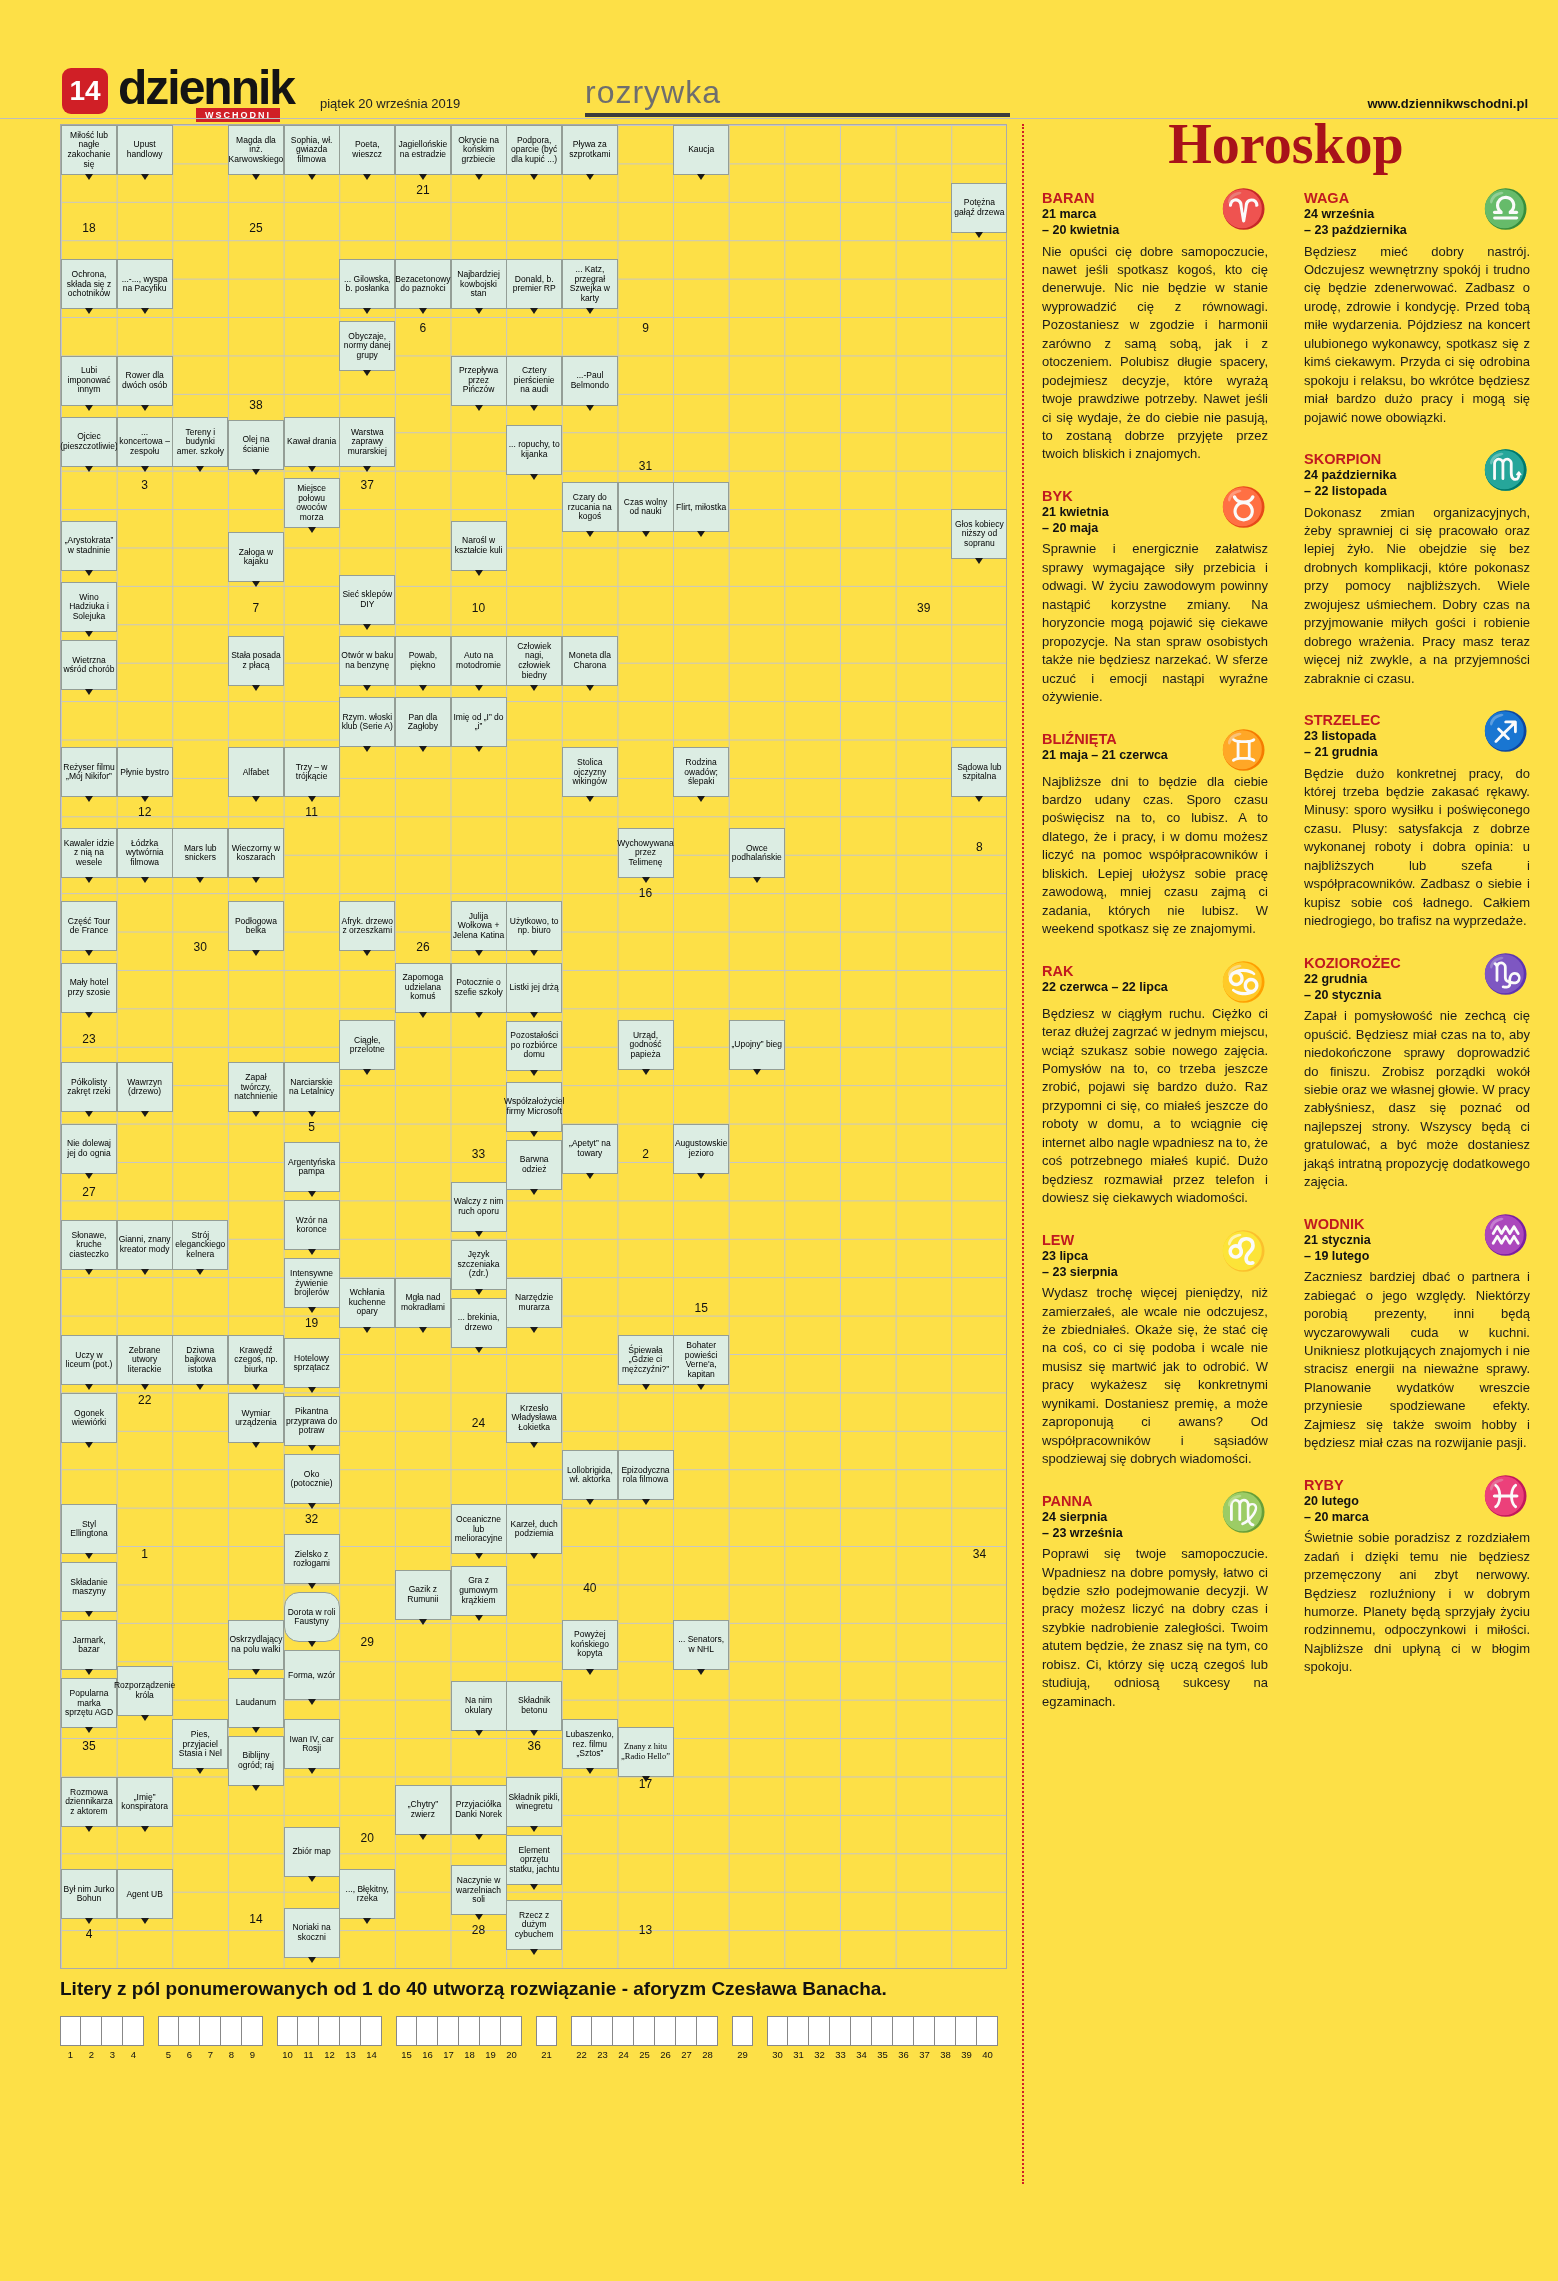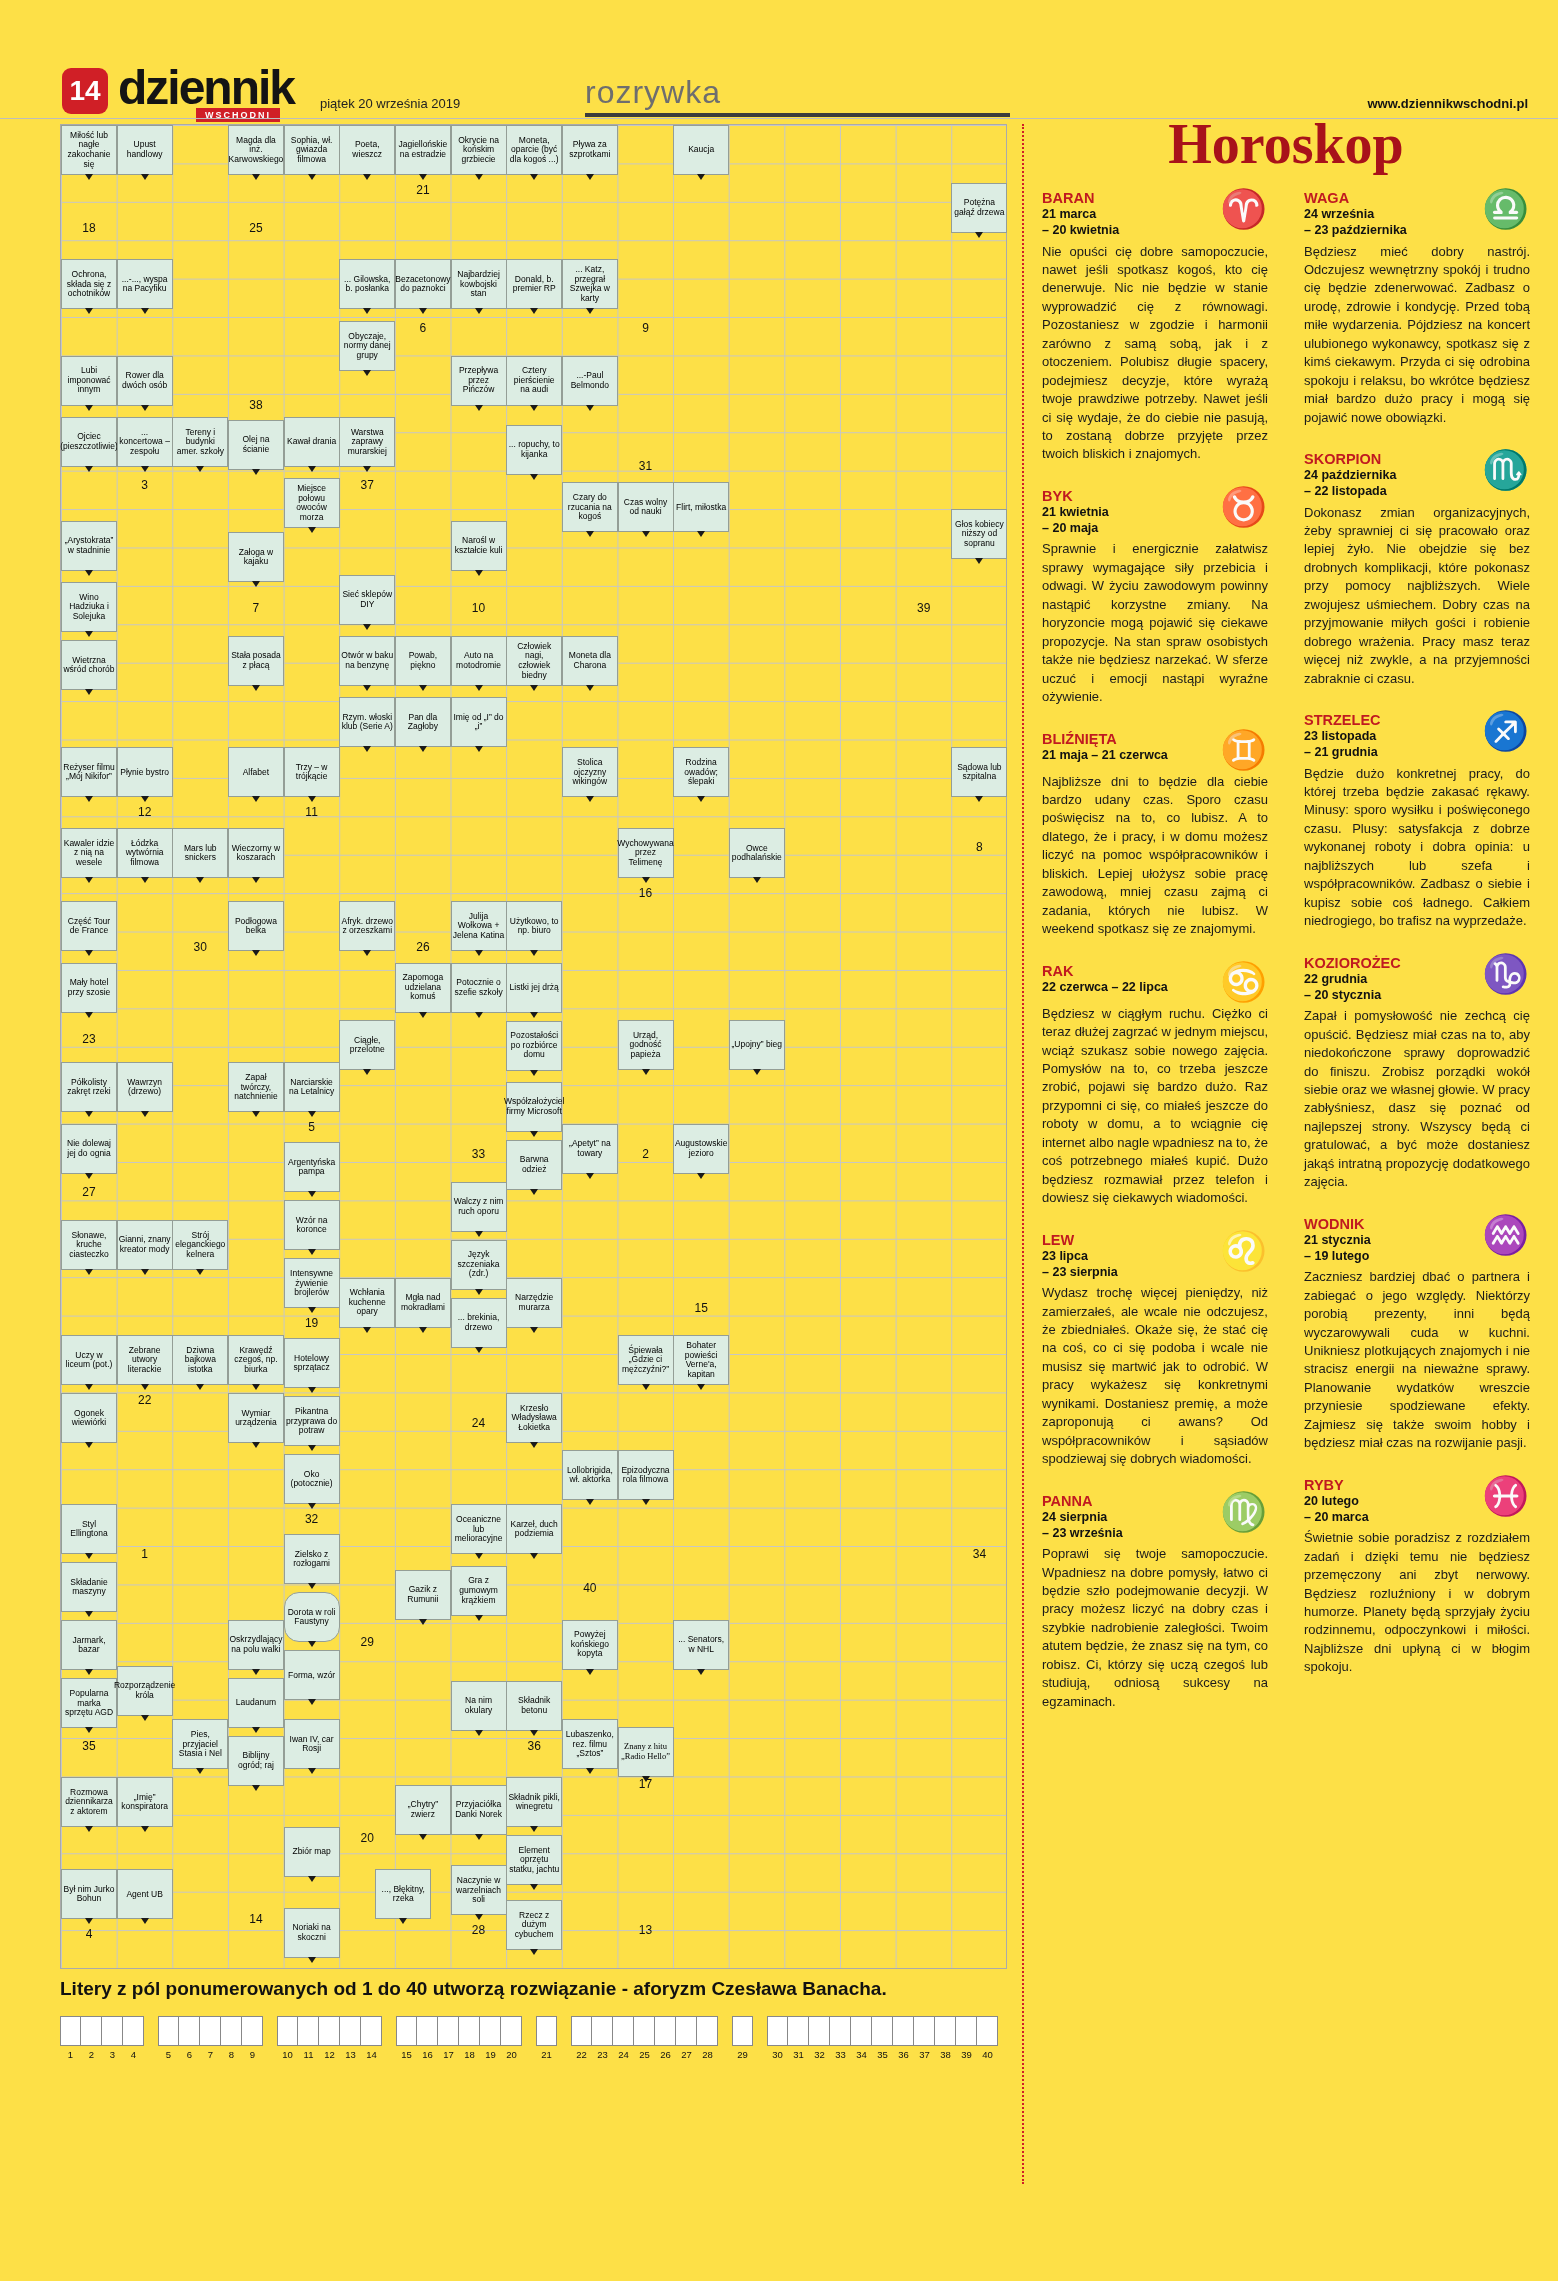--- a/index.html
+++ b/index.html
@@ -72,21 +72,21 @@
   <div class="website">www.dziennikwschodni.pl</div>
 
   <div class="crossword" id="grid">
       <div class="clue" style="left: 0px; top: 0px;">Miłość lub nagłe zakochanie się</div>
       <div class="clue" style="left: 55.65px; top: 0px;">Upust handlowy</div>
       <div class="clue" style="left: 166.95px; top: 0px;">Magda dla inż. Karwowskiego</div>
       <div class="clue" style="left: 222.6px; top: 0px;">Sophia, wł. gwiazda filmowa</div>
       <div class="clue" style="left: 278.25px; top: 0px;">Poeta, wieszcz</div>
       <div class="clue" style="left: 333.9px; top: 0px;">Jagiellońskie na estradzie</div>
       <div class="clue" style="left: 389.55px; top: 0px;">Okrycie na końskim grzbiecie</div>
-      <div class="clue" style="left: 445.2px; top: 0px;">Moneta, oparcie (być dla kogoś ...)</div>
+      <div class="clue" style="left: 445.2px; top: 0px;">Podpora, oparcie (być dla kupić ...)</div>
       <div class="clue" style="left: 500.85px; top: 0px;">Pływa za szprotkami</div>
       <div class="clue" style="left: 612.15px; top: 0px;">Kaucja</div>
       <div class="cnum" style="left: 333.9px; top: 58px;">21</div>
       <div class="clue" style="left: 890.4px; top: 57.63px;">Potężna gałąź drzewa</div>
       <div class="cnum" style="left: 0px; top: 96.05px;">18</div>
       <div class="cnum" style="left: 166.95px; top: 96.05px;">25</div>
       <div class="clue" style="left: 0px; top: 134.47px;">Ochrona, składa się z ochotników</div>
       <div class="clue" style="left: 55.65px; top: 134.47px;">...-..., wyspa na Pacyfiku</div>
       <div class="clue" style="left: 278.25px; top: 134.47px;">... Gilowska, b. posłanka</div>
       <div class="clue" style="left: 333.9px; top: 134.47px;">Bezacetonowy do paznokci</div>
@@ -246,21 +246,21 @@
       <div class="clue" style="left: 445.2px; top: 1652.06px;">Składnik pikli, winegretu</div>
       <div class="cnum" style="left: 556.5px; top: 1652.43px;">17</div>
       <div class="clue" style="left: 333.9px; top: 1659.74px;">„Chytry” zwierz</div>
       <div class="clue" style="left: 389.55px; top: 1659.74px;">Przyjaciółka Danki Norek</div>
       <div class="clue" style="left: 222.6px; top: 1702.01px;">Zbiór map</div>
       <div class="cnum" style="left: 278.25px; top: 1705.85px;">20</div>
       <div class="clue" style="left: 445.2px; top: 1710.06px;">Element oprzętu statku, jachtu</div>
       <div class="clue" style="left: 389.55px; top: 1740.43px;">Naczynie w warzelniach soli</div>
       <div class="clue" style="left: 0px; top: 1744.27px;">Był nim Jurko Bohun</div>
       <div class="clue" style="left: 55.65px; top: 1744.27px;">Agent UB</div>
-      <div class="clue" style="left: 278.25px; top: 1744.27px; margin-left: 36px;">..., Błękitny, rzeka</div>
+      <div class="clue" style="left: 278.25px; top: 1744.27px;">..., Błękitny, rzeka</div>
       <div class="clue" style="left: 445.2px; top: 1775px;">Rzecz z dużym cybuchem</div>
       <div class="clue" style="left: 222.6px; top: 1782.69px;">Noriaki na skoczni</div>
       <div class="cnum" style="left: 166.95px; top: 1786.53px;">14</div>
       <div class="cnum" style="left: 389.55px; top: 1798.43px;">28</div>
       <div class="cnum" style="left: 556.5px; top: 1798.06px;">13</div>
       <div class="cnum" style="left: 0px; top: 1802.27px;">4</div>
     </div>
 
   <div class="divider"></div>
 

